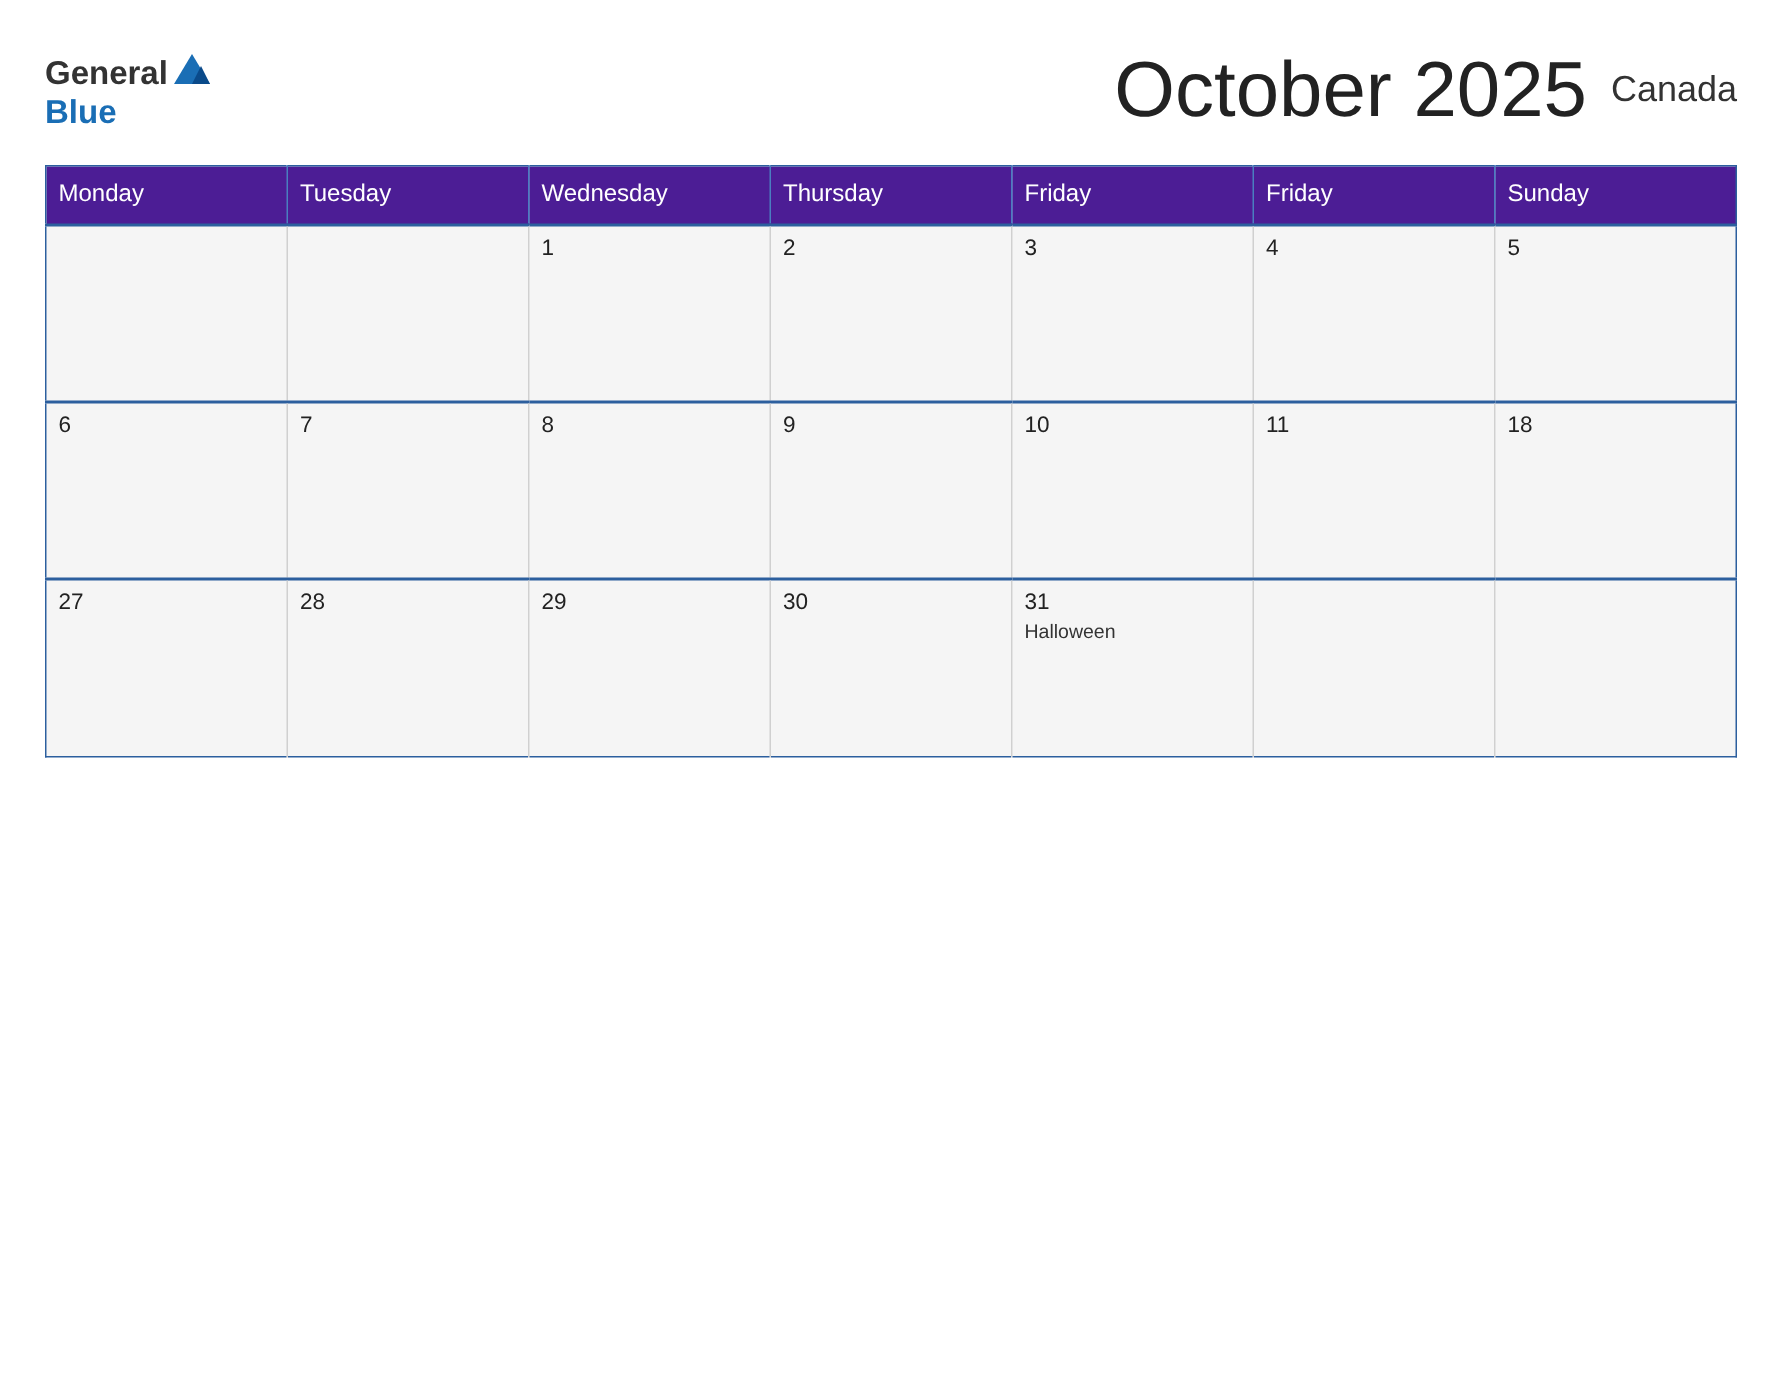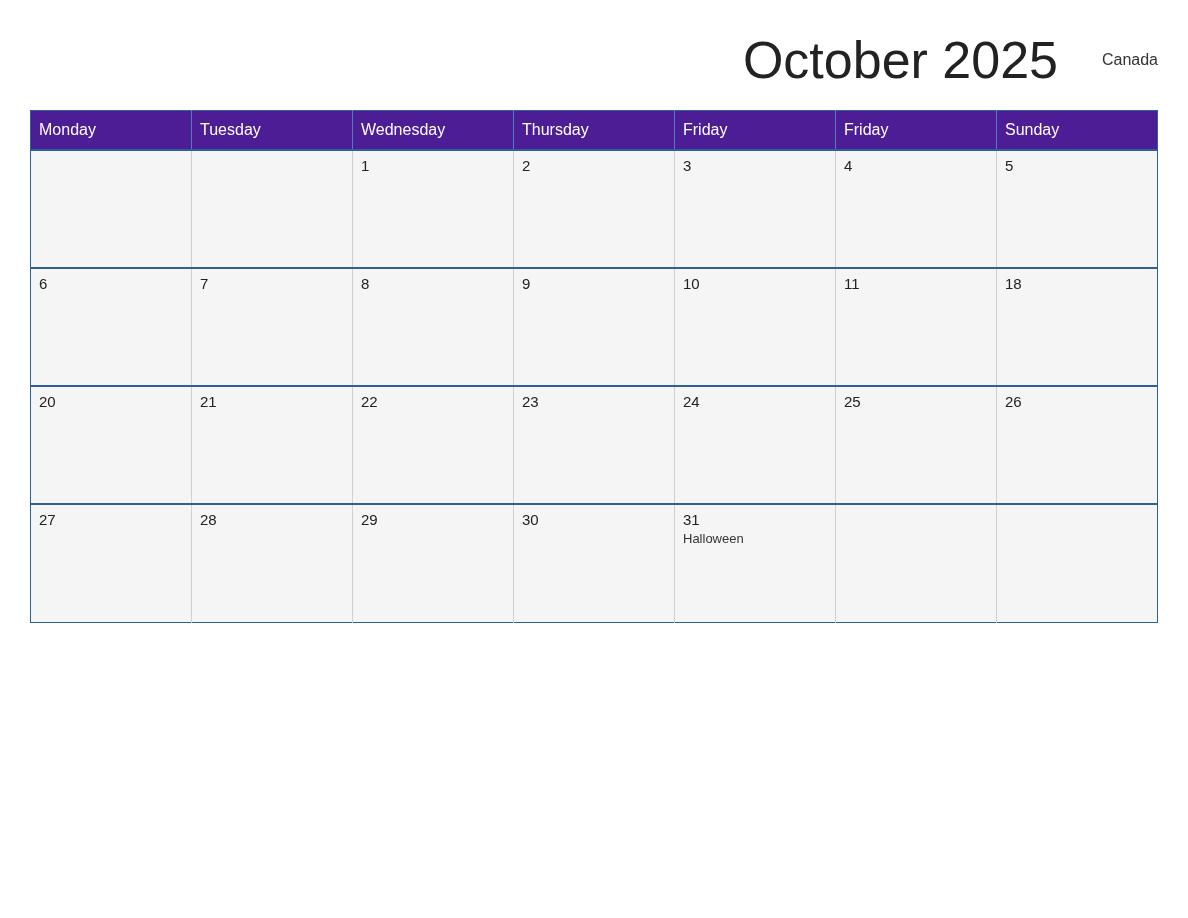--- a/index.html
+++ b/index.html
@@ -58,21 +58,21 @@
 
     .title {
       font-size: 52px;
       font-weight: normal;
       color: #222;
       text-align: right;
       flex: 1;
     }
 
     .country {
-      font-size: 16px;
+      font-size: 24px;
       color: #333;
       text-align: right;
       min-width: 100px;
     }
 
     .calendar {
       width: 100%;
       border-collapse: collapse;
       border: 1px solid #2c5f9e;
     }
@@ -121,20 +121,32 @@
     }
 
     .empty-cell {
       background-color: #f5f5f5;
     }
   </style>
 </head>
 <body>
 
 <div class="header">
+  <div class="logo-wrapper">
+    <div class="logo-top-row">
+      <span class="logo-text-general">General</span>
+      <svg class="logo-icon" viewBox="0 0 28 28">
+        <polygon points="14,2 26,22 2,22" fill="#1a6eb5"></polygon>
+        <polygon points="20,10 26,22 14,22" fill="#0a4a8a"></polygon>
+      </svg>
+    </div>
+    <div class="logo-bottom-row">
+      <span class="logo-text-blue">Blue</span>
+    </div>
+  </div>
 
   <h1 class="title">October 2025</h1>
 
   <div class="country">Canada</div>
 </div>
 
 <table class="calendar">
   <thead>
     <tr>
     <th>Monday</th>
@@ -184,43 +196,20 @@
         </td>
         <td>
           <span class="day-number">11</span>
         </td>
         <td>
           <span class="day-number">18</span>
         </td>
       </tr>
       <tr>
         <td>
-          <span class="day-number">20</span>
-        </td>
-        <td>
-          <span class="day-number">21</span>
-        </td>
-        <td>
-          <span class="day-number">22</span>
-        </td>
-        <td>
-          <span class="day-number">23</span>
-        </td>
-        <td>
-          <span class="day-number">24</span>
-        </td>
-        <td>
-          <span class="day-number">25</span>
-        </td>
-        <td>
-          <span class="day-number">26</span>
-        </td>
-      </tr>
-      <tr>
-        <td>
           <span class="day-number">27</span>
         </td>
         <td>
           <span class="day-number">28</span>
         </td>
         <td>
           <span class="day-number">29</span>
         </td>
         <td>
           <span class="day-number">30</span>

